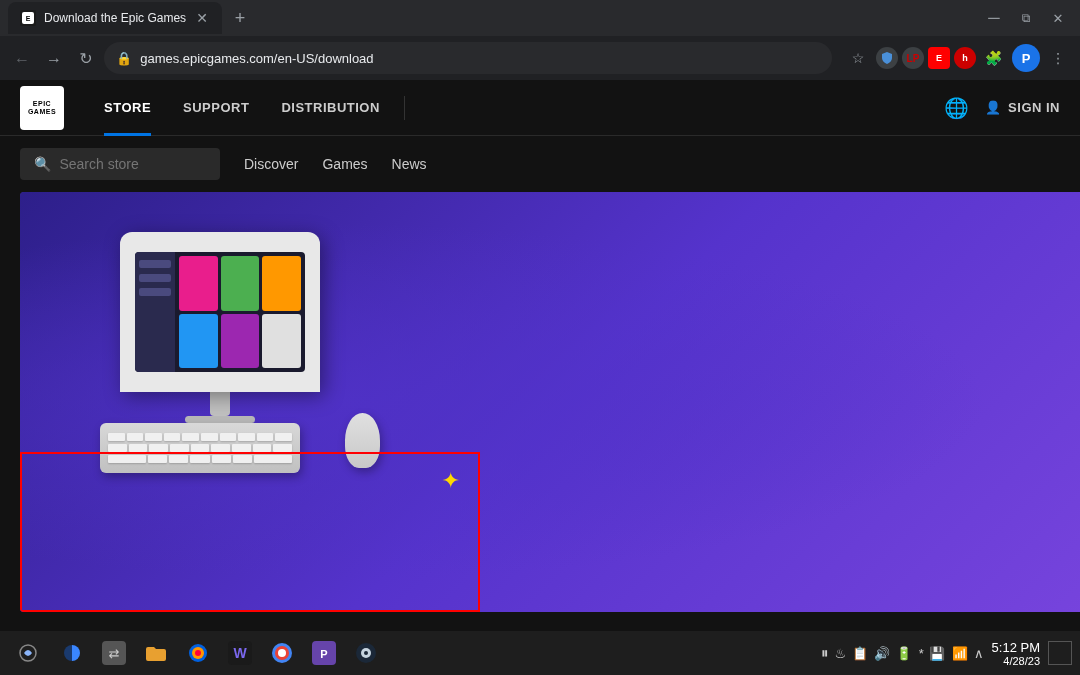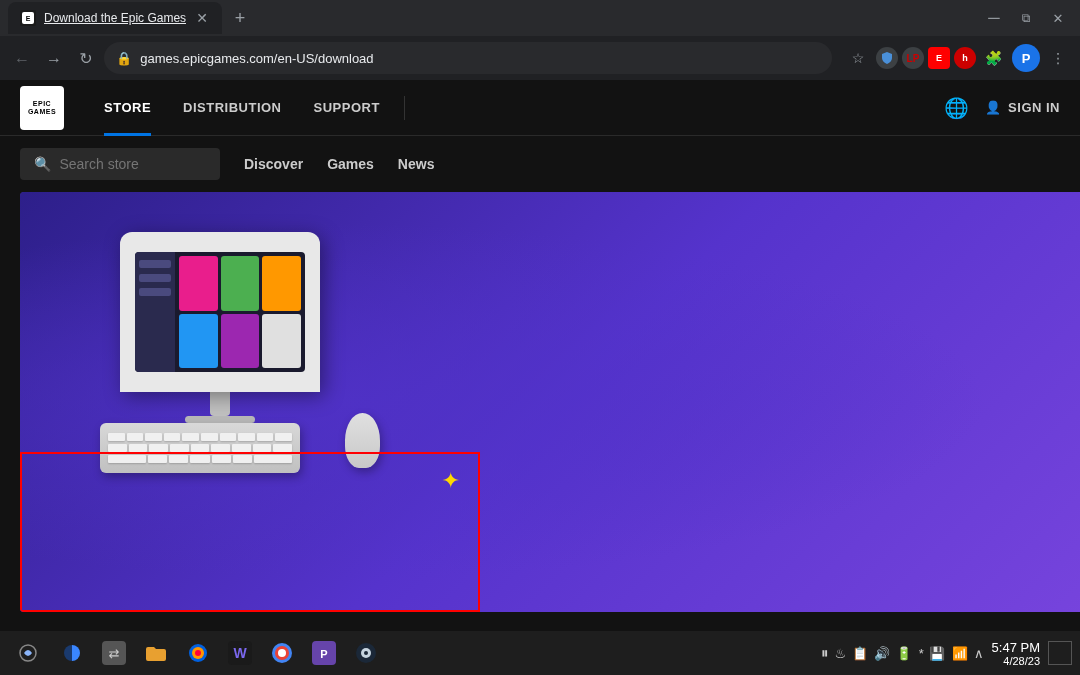--- a/index.html
+++ b/index.html
@@ -1,20 +1,20 @@
 <!DOCTYPE html>
 <html><head>
   <meta charset="utf-8">
   <style>
     * { margin: 0; padding: 0; box-sizing: border-box; }
     body { width: 1080px; height: 675px; overflow: hidden; font-family: 'Segoe UI', Arial, sans-serif; background: #1a1a1a; }
     .tab-bar { display: flex; align-items: center; height: 36px; background: #292a2d; padding: 0 8px; }
     .tab { display: flex; align-items: center; background: #202124; border-radius: 8px 8px 0 0; padding: 0 12px; height: 32px; min-width: 200px; gap: 8px; }
     .tab-favicon { width: 16px; height: 16px; background: #1a1a1a; border-radius: 2px; display: flex; align-items: center; justify-content: center; }
-    .tab-title { font-size: 12px; color: #e8eaed; flex: 1; overflow: hidden; text-overflow: ellipsis; white-space: nowrap; text-decoration: underline; }
+    .tab-title { font-size: 12px; color: #e8eaed; flex: 1; overflow: hidden; text-overflow: ellipsis; white-space: nowrap; }
     .tab-close { color: #9aa0a6; font-size: 14px; cursor: pointer; width: 16px; height: 16px; display: flex; align-items: center; justify-content: center; border-radius: 50%; }
     .tab-add { color: #9aa0a6; font-size: 18px; margin-left: 4px; width: 28px; height: 28px; display: flex; align-items: center; justify-content: center; border-radius: 50%; cursor: pointer; }
     .browser-controls { display: flex; align-items: center; height: 44px; padding: 0 8px; gap: 4px; background: #202124; }
     .nav-btn { width: 28px; height: 28px; display: flex; align-items: center; justify-content: center; border-radius: 50%; color: #9aa0a6; cursor: pointer; font-size: 16px; }
     .nav-btn.disabled { color: #5f6368; cursor: default; }
     .address-bar { flex: 1; height: 32px; background: #292a2d; border-radius: 16px; display: flex; align-items: center; padding: 0 12px; gap: 8px; color: #e8eaed; font-size: 13px; }
     .address-bar .lock-icon { color: #9aa0a6; font-size: 13px; }
     .address-url { flex: 1; color: #e8eaed; font-size: 13px; }
     .toolbar-icons { display: flex; align-items: center; gap: 4px; margin-left: 8px; }
     .toolbar-icon { width: 28px; height: 28px; display: flex; align-items: center; justify-content: center; border-radius: 50%; color: #9aa0a6; cursor: pointer; font-size: 14px; }
@@ -34,21 +34,21 @@
     .nav-right { margin-left: auto; display: flex; align-items: center; gap: 16px; }
     .globe-btn { color: #ccc; font-size: 20px; cursor: pointer; }
     .signin-btn { color: #ccc; font-size: 13px; font-weight: 600; cursor: pointer; display: flex; align-items: center; gap: 6px; text-transform: uppercase; letter-spacing: 0.5px; }
     .download-btn { background: #0074e4; color: #fff; font-size: 13px; font-weight: 700; padding: 10px 20px; border: none; cursor: pointer; text-transform: uppercase; letter-spacing: 1px; }
 
     
     .store-subnav { width: 100%; height: 56px; background: #121212; display: flex; align-items: center; padding: 0 20px; gap: 24px; }
     .search-box { display: flex; align-items: center; background: #2a2a2a; border-radius: 4px; padding: 8px 14px; gap: 8px; width: 200px; }
     .search-icon { color: #888; font-size: 14px; }
     .search-input { background: none; border: none; outline: none; color: #888; font-size: 14px; width: 100%; }
-    .subnav-link { color: #ccc; font-size: 14px; font-weight: 700; cursor: pointer; padding: 4px 0; }
+    .subnav-link { color: #ccc; font-size: 14px; font-weight: 400; cursor: pointer; padding: 4px 0; }
 
     
     .hero { width: 100%; height: calc(675px - 80px - 44px - 56px - 56px); background: linear-gradient(135deg, #3a2a9e 0%, #5533cc 40%, #6644dd 70%, #7755ee 100%); position: relative; overflow: hidden; display: flex; align-items: center; }
     .hero-bg { position: absolute; inset: 0; background: radial-gradient(ellipse at 30% 50%, rgba(80,50,200,0.8) 0%, transparent 60%), linear-gradient(135deg, #2d1f8a 0%, #5533cc 50%, #7744dd 100%); }
     .hero-illustration { flex: 1; display: flex; align-items: center; justify-content: center; position: relative; }
     .monitor { width: 200px; height: 160px; background: #e8e8e8; border-radius: 12px 12px 0 0; position: relative; display: flex; align-items: center; justify-content: center; box-shadow: 4px 4px 20px rgba(0,0,0,0.4); }
     .monitor-screen { width: 170px; height: 120px; background: #1a1a2e; border-radius: 4px; display: grid; grid-template-columns: 40px 1fr; }
     .monitor-sidebar { background: #2a2a4e; width: 40px; border-radius: 4px 0 0 4px; }
     .monitor-sidebar-line { height: 8px; background: #4a4a7e; margin: 8px 4px 0; border-radius: 2px; }
     .monitor-main { padding: 4px; display: grid; grid-template-columns: repeat(3, 1fr); grid-template-rows: repeat(2, 1fr); gap: 3px; }
@@ -142,22 +142,22 @@
 
   <div class="epic-nav">
     <div class="epic-logo">
       <div style="text-align:center;">
         <div style="font-size:7px;font-weight:900;color:#000;letter-spacing:0.5px;line-height:1.1;">EPIC</div>
         <div style="font-size:7px;font-weight:900;color:#000;letter-spacing:0.5px;line-height:1.1;">GAMES</div>
       </div>
     </div>
     <div class="nav-links">
       <a class="nav-link active">STORE</a>
+      <a class="nav-link">SUPPORT</a>
       <a class="nav-link">DISTRIBUTION</a>
-      <a class="nav-link">SUPPORT</a>
       <div class="nav-divider"></div>
     </div>
     <div class="nav-right">
       <span class="globe-btn">🌐</span>
       <div class="signin-btn">
         <span>👤</span>
         <span>SIGN IN</span>
       </div>
     </div>
   </div>
@@ -333,18 +333,18 @@
       <span style="font-size:13px;">♨</span>
       <span style="font-size:13px;">📋</span>
       <span style="font-size:13px;">🔊</span>
       <span style="font-size:13px;">🔋</span>
       <span style="font-size:13px;">*</span>
       <span style="font-size:13px;">💾</span>
       <span style="font-size:13px;">📶</span>
       <span style="font-size:13px;">∧</span>
     </div>
     <div class="clock">
-      <div class="clock-time">5:47 PM</div>
+      <div class="clock-time">5:12 PM</div>
       <div class="clock-date">4/28/23</div>
     </div>
     <div style="width:24px;height:24px;border:1px solid #555;display:flex;align-items:center;justify-content:center;cursor:pointer;"></div>
   </div>
 </div>
 
 </body></html>

